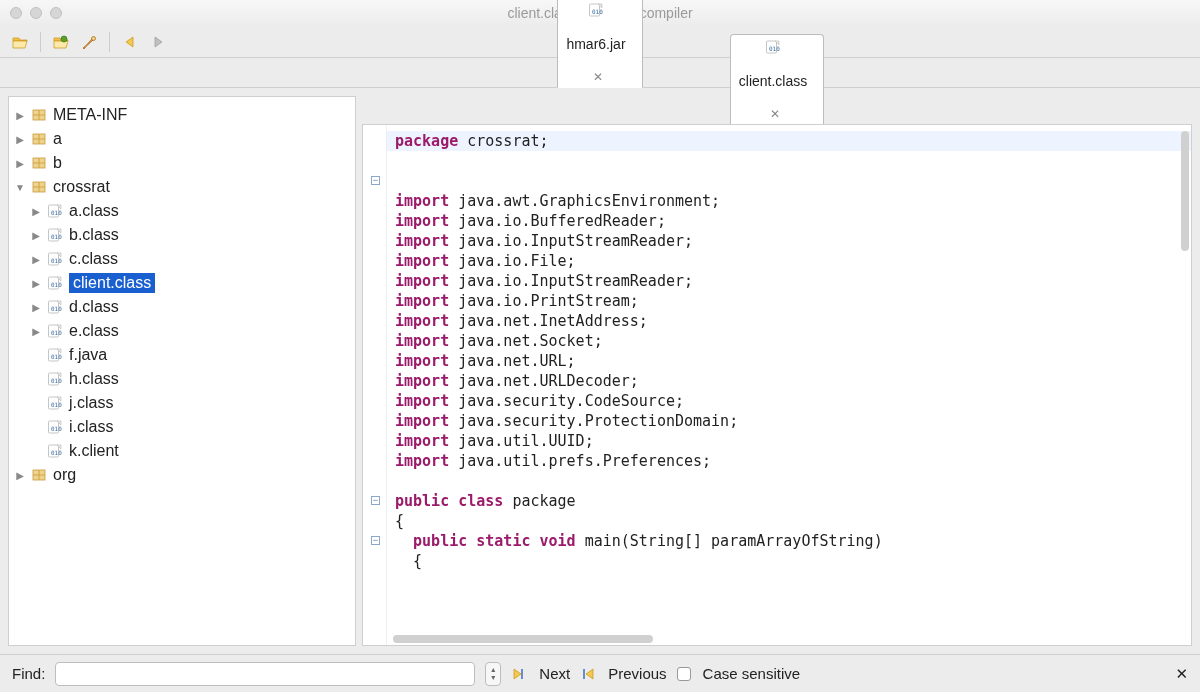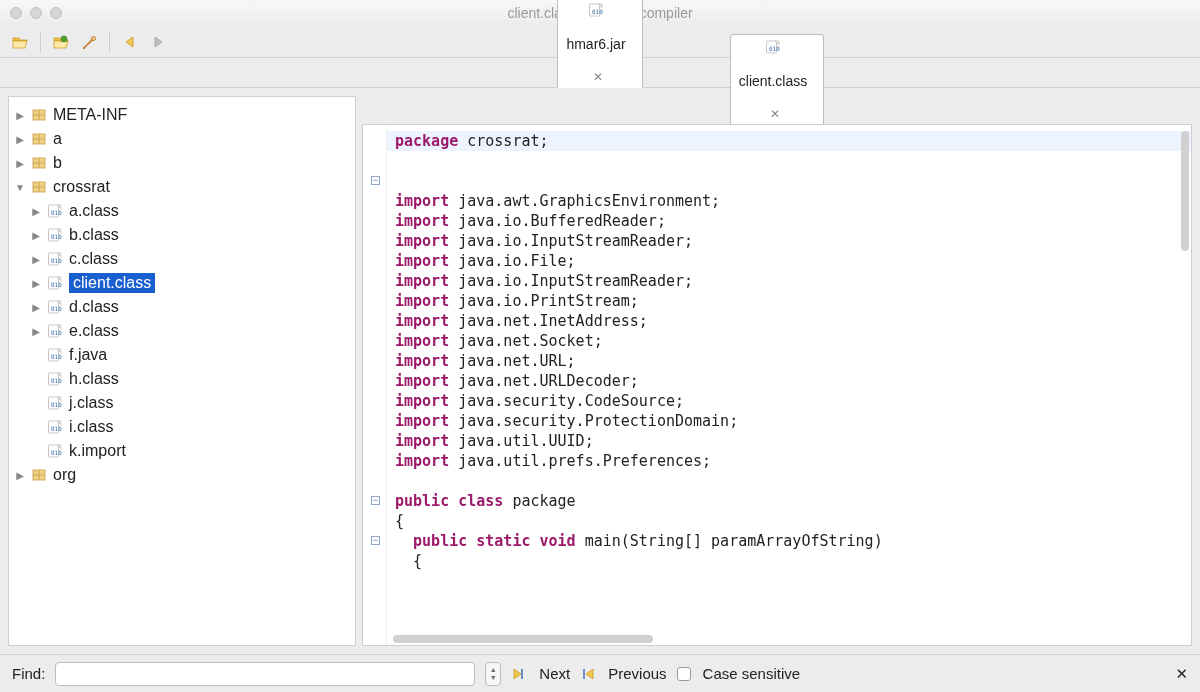--- a/index.html
+++ b/index.html
@@ -360,21 +360,21 @@
           <svg class="svg16 tree-icon">
             <use href="#ico-class"></use>
           </svg>
           <span class="label">i.class</span>
         </div>
         <div class="tree-row indent-1">
           <span class="twisty"></span>
           <svg class="svg16 tree-icon">
             <use href="#ico-class"></use>
           </svg>
-          <span class="label">k.import</span>
+          <span class="label">k.client</span>
         </div>
         <div class="tree-row">
           <span class="twisty">▶</span>
           <svg class="svg16 tree-icon">
             <use href="#ico-package"></use>
           </svg>
           <span class="label">org</span>
         </div>
       </div>
   </div>

